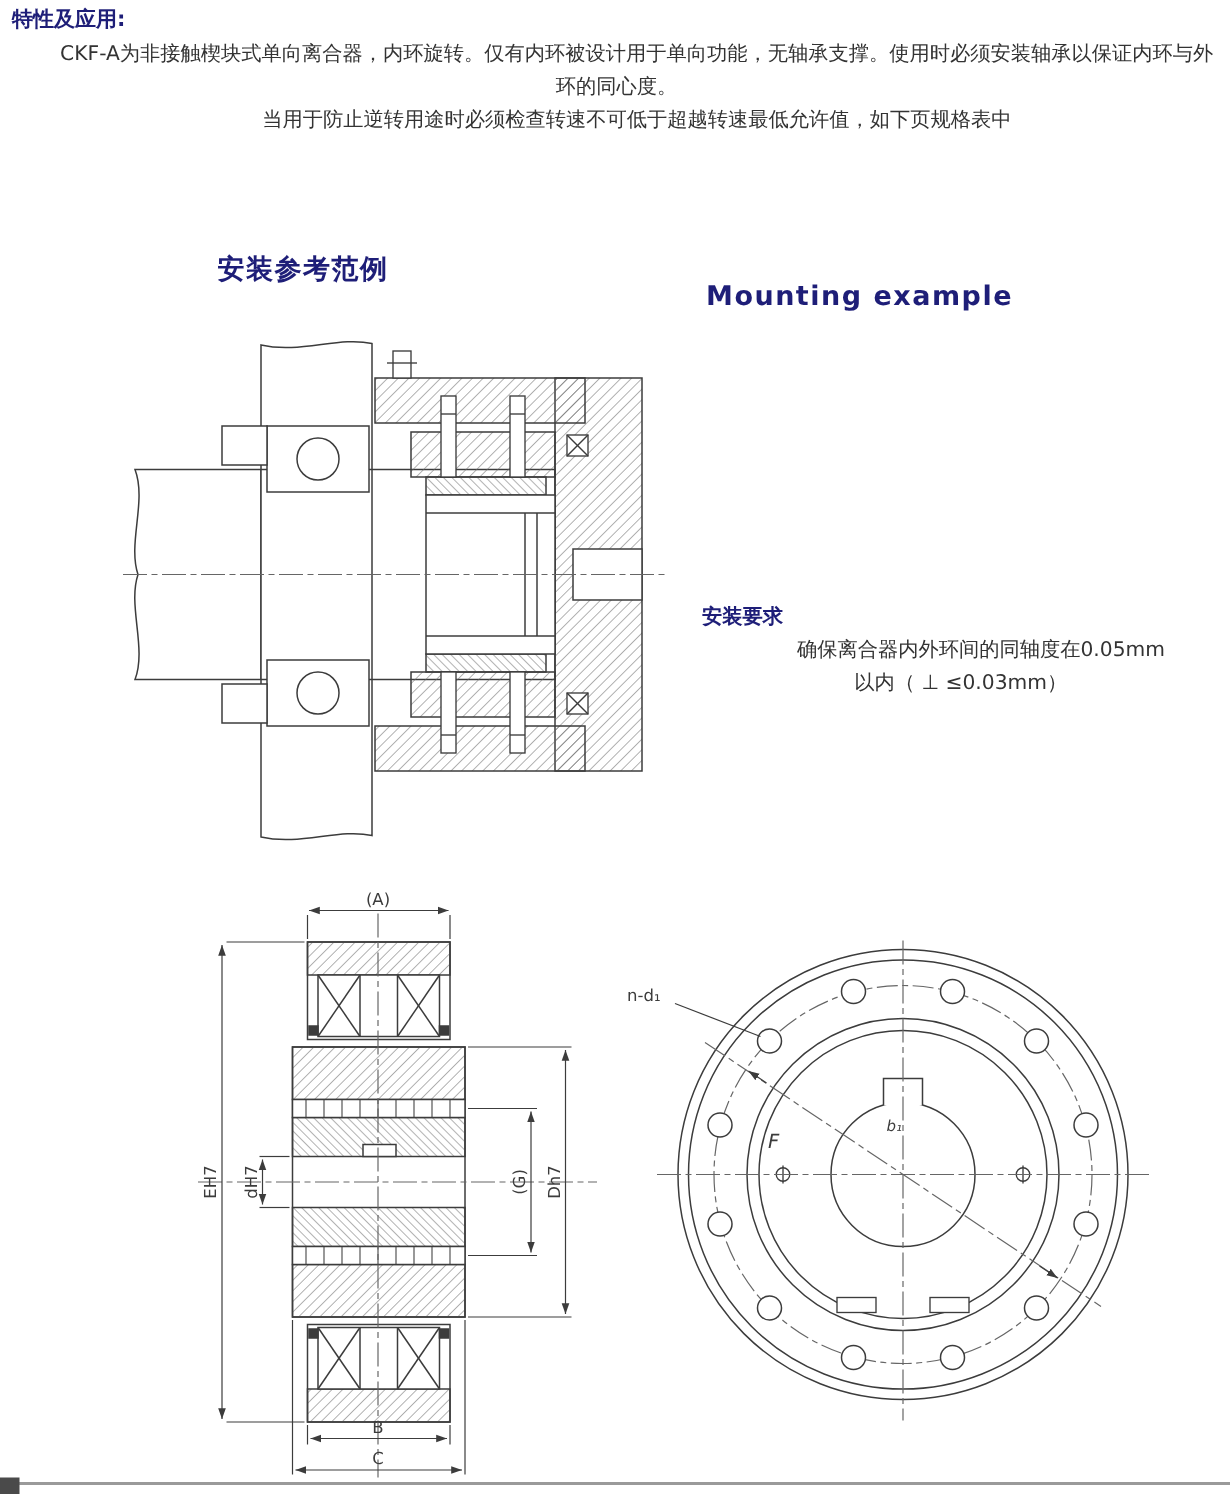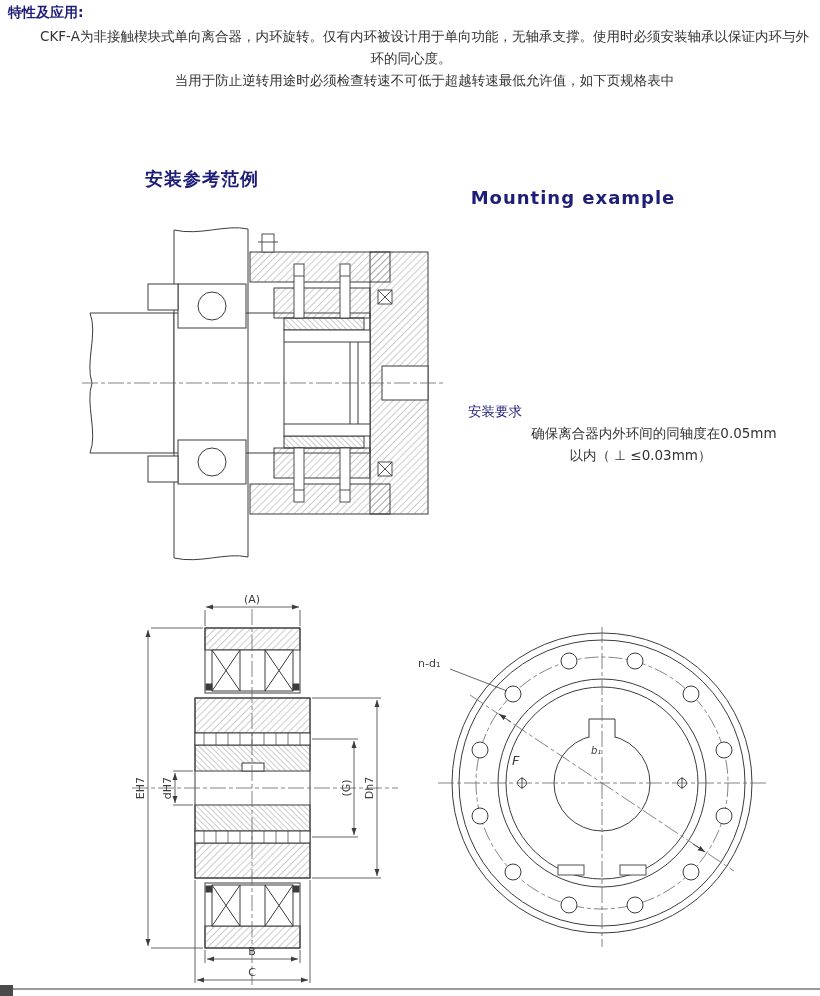--- a/index.html
+++ b/index.html
@@ -7,21 +7,21 @@
   body {
     width:820px; height:996px; position:relative; overflow:hidden;
     font-family:"DejaVu Sans","Liberation Sans",sans-serif;
   }
   .page { position:absolute; left:0; top:0; width:820px; height:996px; background:#ffffff; }
   .abs { position:absolute; }
   .features-heading { font-size:14px; font-weight:bold; color:#1e1e78; margin-bottom:3px; }
   .body-text { font-size:13.5px; line-height:22px; color:#333333;text-align:center; }
   .indent { text-indent:2em; }
   .sec-title { font-size:18px; font-weight:bold; color:#1e1e78; text-align:center; letter-spacing:1px; }
-  .req-heading { font-size:13.5px; line-height:22px; font-weight:normal; color:#1e1e78; }
+  .req-heading { font-size:13.5px; line-height:22px; font-weight:bold; color:#1e1e78; }
   .footer-line { position:absolute; left:0; top:988px; width:820px; height:2px; background:#9a9a9a; }
   .footer-mark { position:absolute; left:0; top:985px; width:13px; height:11px; background:#4a4a4a; }
   svg text { font-family:"DejaVu Sans","Liberation Sans",sans-serif; }
 </style>
 </head>
 <body>
 
 <div class="page">
 
   <div class="abs" style="left:8px; top:4px; width:806px;">

